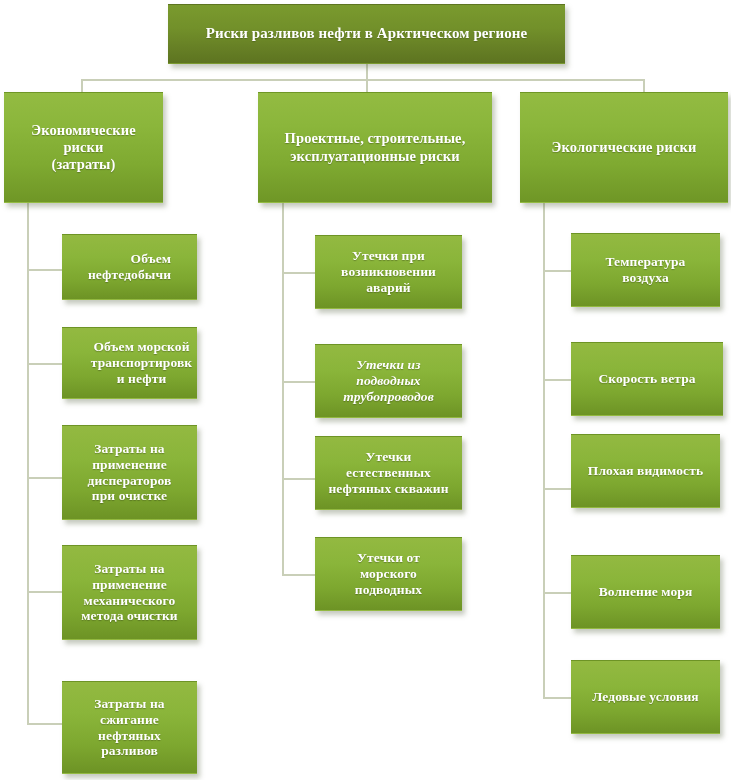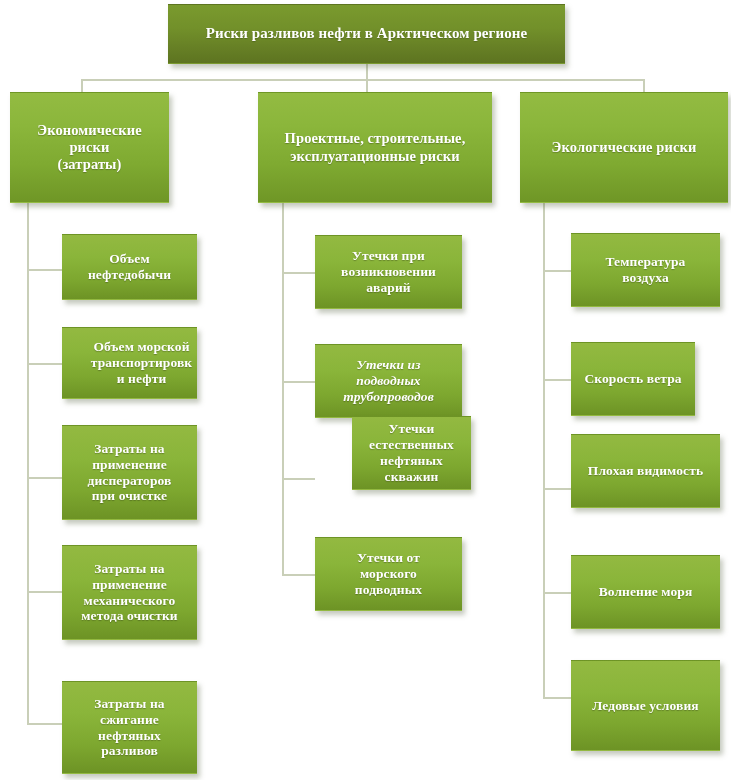--- a/index.html
+++ b/index.html
@@ -92,35 +92,35 @@
   <div class="line hline" style="left:543px; top:270px; width:28px; height:2px;"></div>
   <div class="line hline" style="left:543px; top:379px; width:28px; height:2px;"></div>
   <div class="line hline" style="left:543px; top:488px; width:28px; height:2px;"></div>
   <div class="line hline" style="left:543px; top:592px; width:28px; height:2px;"></div>
   <div class="line hline" style="left:543px; top:697px; width:28px; height:2px;"></div>
 
   <div class="node root" style="left:168px; top:4px; width:397px; height:60px;">
     <span class="txt">Риски разливов нефти в Арктическом регионе</span>
   </div>
 
-  <div class="node lvl2" style="left:10px; top:92px; width:159px; height:111px;">
+  <div class="node lvl2" style="left:4px; top:92px; width:159px; height:111px;">
     <span class="txt">Экономические риски
 (затраты)</span>
   </div>
 
   <div class="node lvl2" style="left:258px; top:92px; width:234px; height:111px;">
     <span class="txt">Проектные, строительные,
 эксплуатационные риски</span>
   </div>
 
   <div class="node lvl2" style="left:520px; top:92px; width:208px; height:111px;">
     <span class="txt">Экологические риски</span>
   </div>
 
-  <div class="node leaf" style="left:62px; top:234px; width:135px; height:66px;">
+  <div class="node leaf" style="left:62px; top:234px; width:135px; height:66px;text-align:right;">
     <span class="txt">Объем
 нефтедобычи</span>
   </div>
   <div class="node leaf" style="left:62px; top:327px; width:135px; height:72px;padding-left:24px;">
     <span class="txt">Объем морской
 транспортировк
 и нефти</span>
   </div>
   <div class="node leaf" style="left:62px; top:425px; width:135px; height:95px;">
     <span class="txt">Затраты на
@@ -144,41 +144,41 @@
   <div class="node leaf" style="left:315px; top:235px; width:147px; height:74px;">
     <span class="txt">Утечки при
 возникновении
 аварий</span>
   </div>
   <div class="node leaf" style="left:315px; top:344px; width:147px; height:74px;font-style:italic;">
     <span class="txt">Утечки из
 подводных
 трубопроводов</span>
   </div>
-  <div class="node leaf" style="left:315px; top:416px; width:119px; height:74px;margin-left:37px;">
+  <div class="node leaf" style="left:315px; top:436px; width:147px; height:74px;">
     <span class="txt">Утечки
 естественных
 нефтяных скважин</span>
   </div>
   <div class="node leaf" style="left:315px; top:537px; width:147px; height:74px;">
     <span class="txt">Утечки от
 морского
 подводных</span>
   </div>
 
   <div class="node leaf" style="left:571px; top:233px; width:149px; height:74px;">
     <span class="txt">Температура
 воздуха</span>
   </div>
-  <div class="node leaf" style="left:571px; top:342px; width:124px; height:74px;">
+  <div class="node leaf" style="left:571px; top:342px; width:152px; height:74px;">
     <span class="txt">Скорость ветра</span>
   </div>
   <div class="node leaf" style="left:571px; top:434px; width:149px; height:74px;">
     <span class="txt">Плохая видимость</span>
   </div>
   <div class="node leaf" style="left:571px; top:555px; width:149px; height:74px;align-items:center;">
     <span class="txt">Волнение моря</span>
   </div>
-  <div class="node leaf" style="left:571px; top:660px; width:149px; height:91px;">
+  <div class="node leaf" style="left:571px; top:660px; width:149px; height:74px;">
     <span class="txt">Ледовые условия</span>
   </div>
 
 </div>
 
 </body></html>

